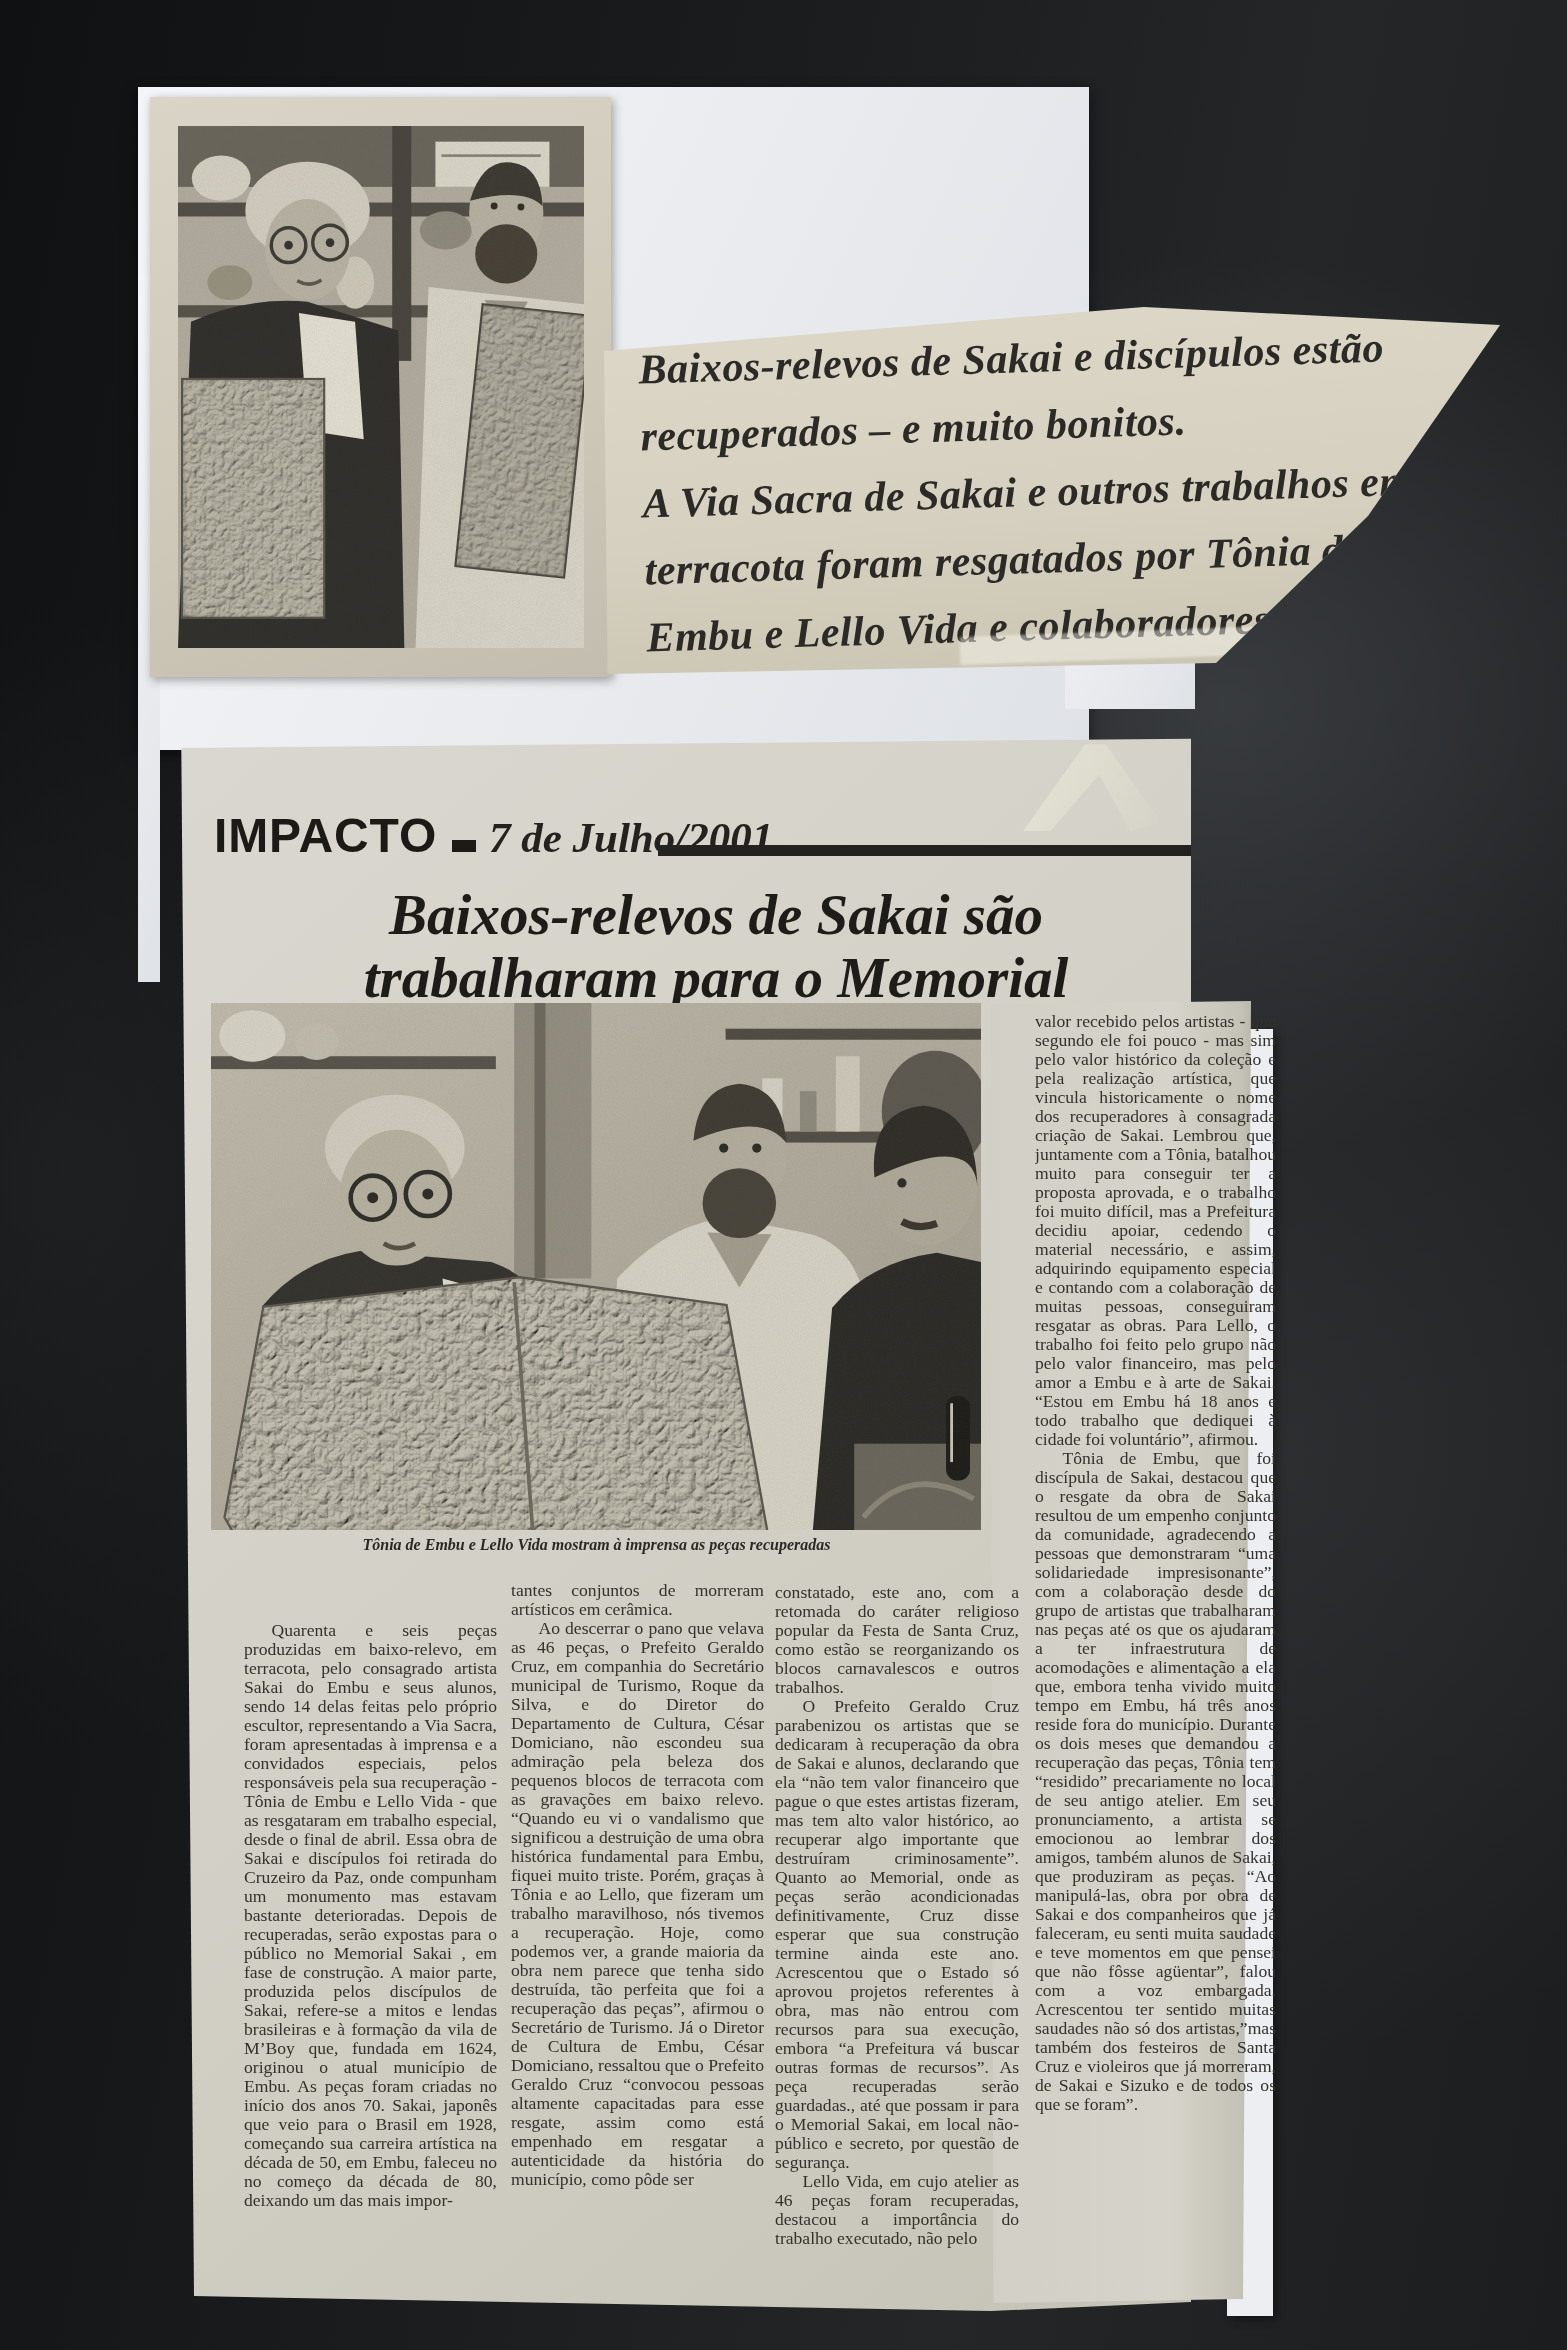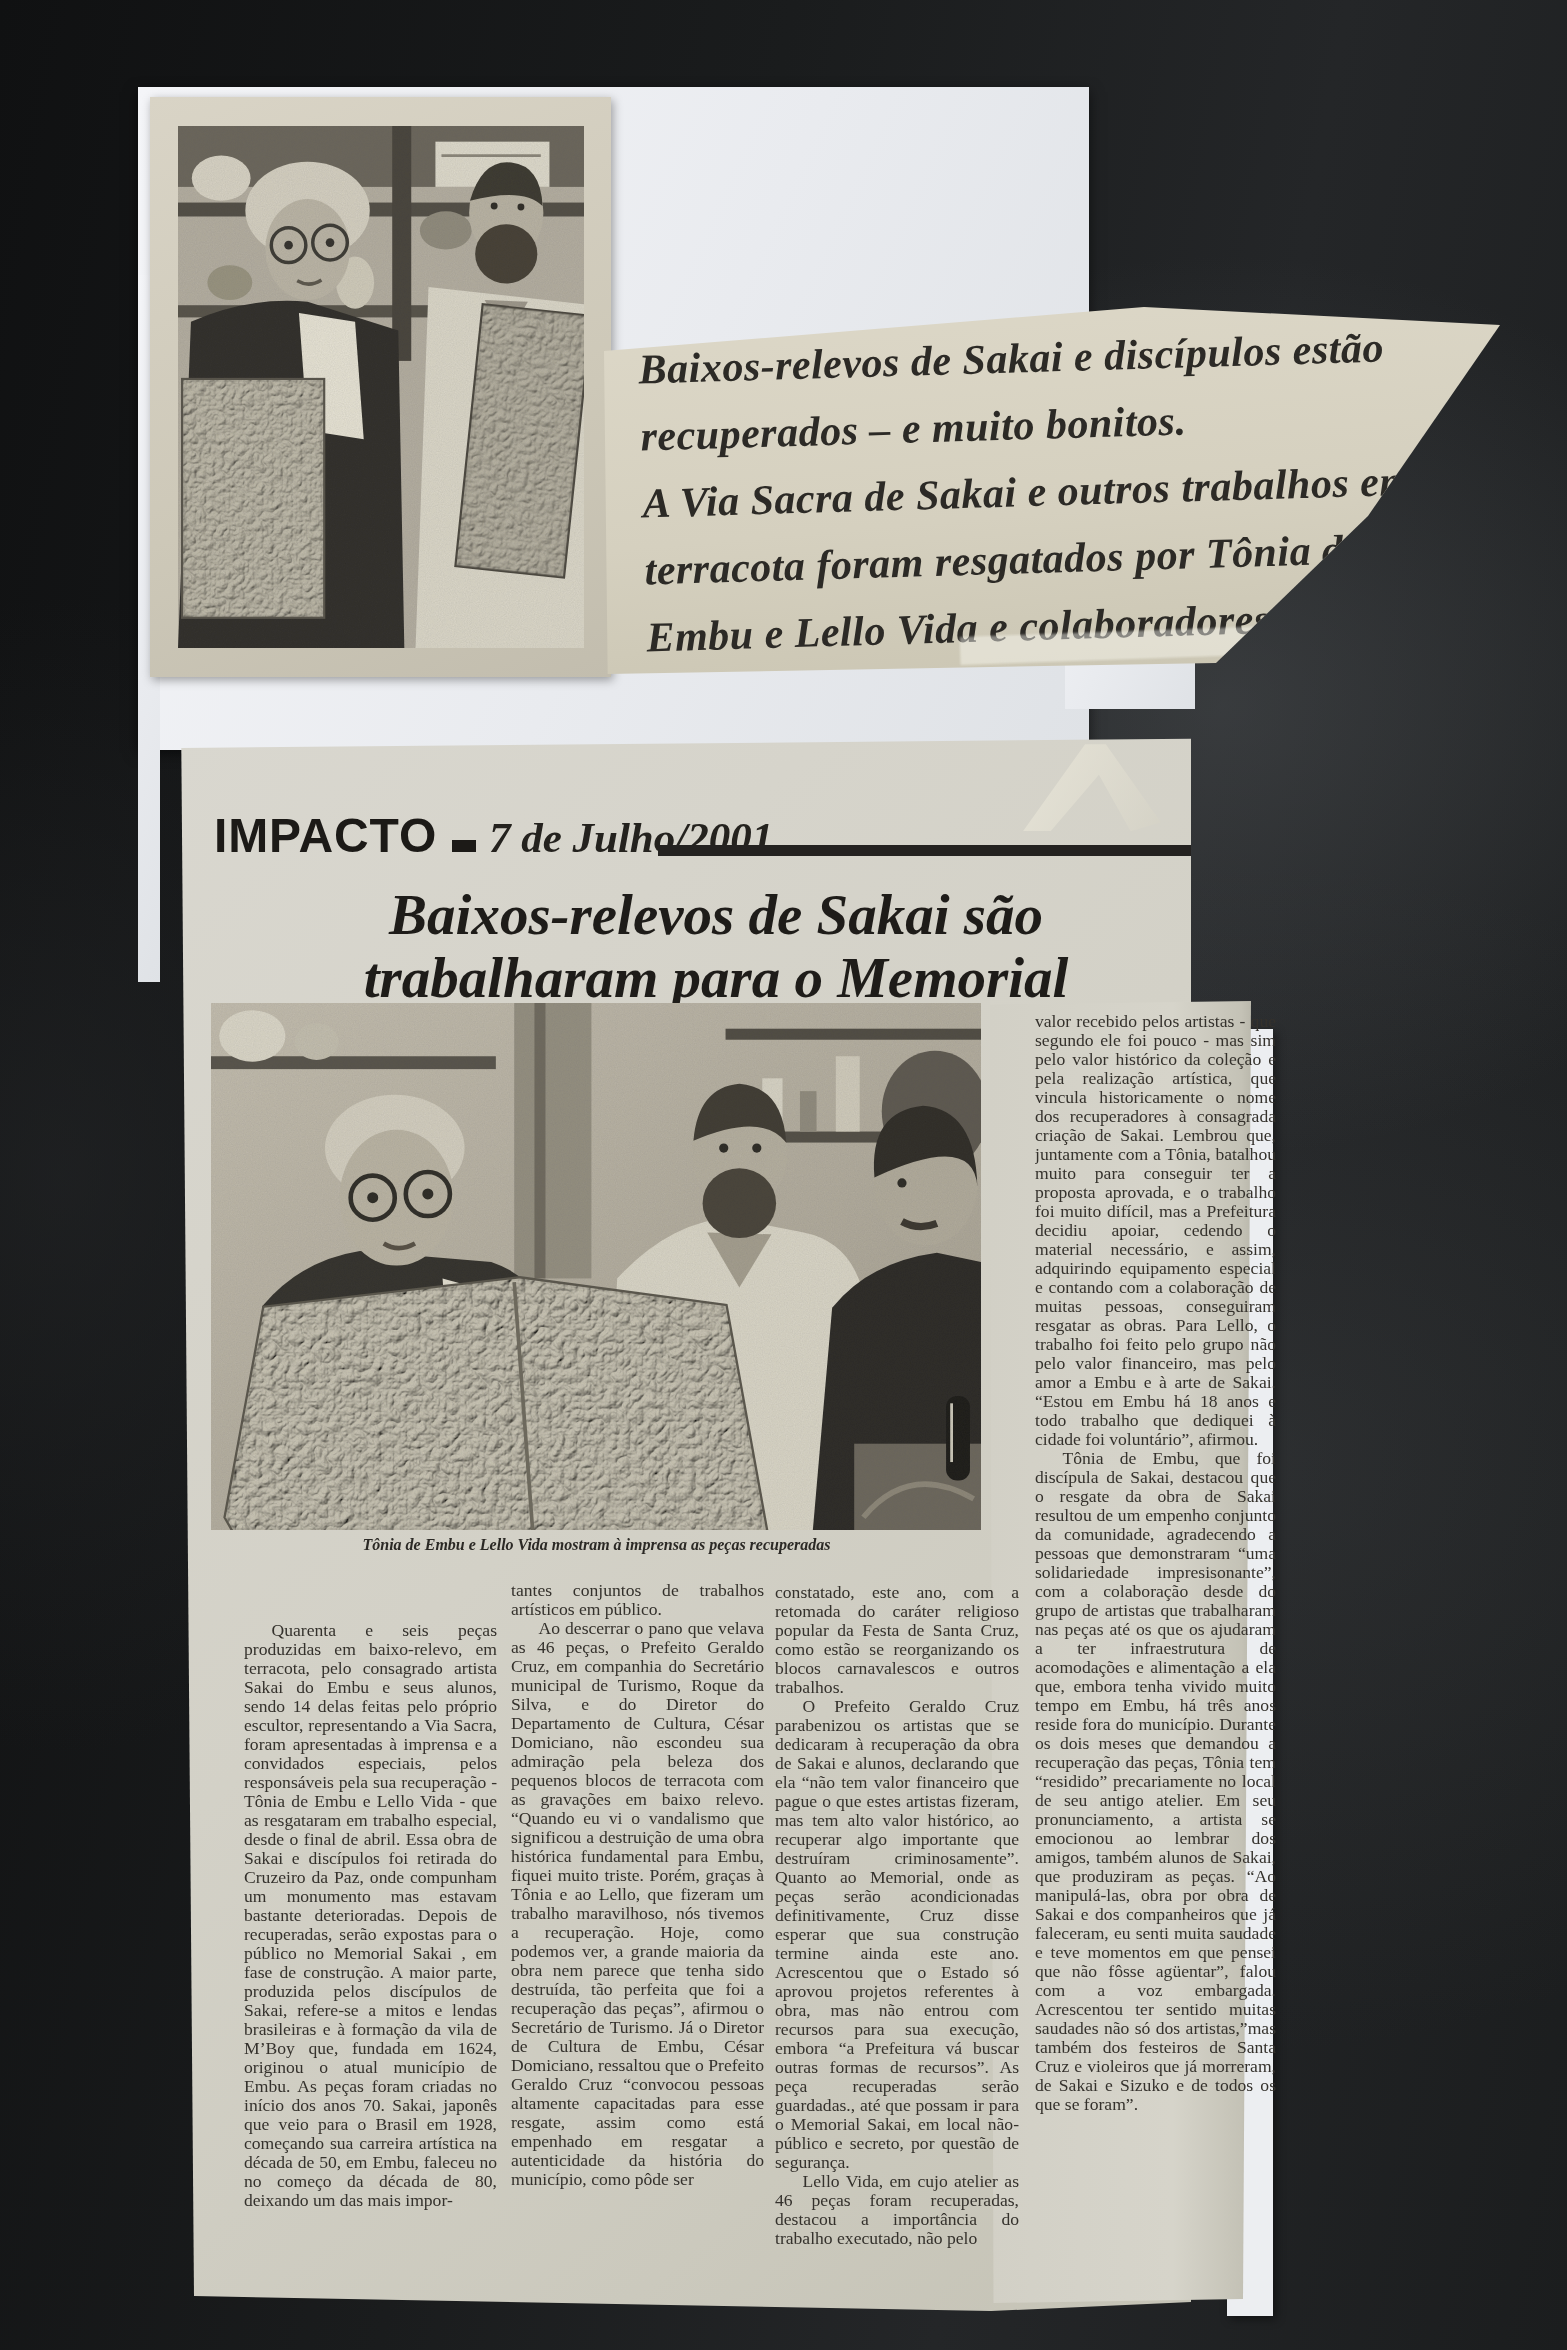--- a/index.html
+++ b/index.html
@@ -236,21 +236,21 @@
 
     <div id="caption">Tônia de  Embu e Lello Vida mostram à imprensa as peças recuperadas</div>
   </div>
 
   <div id="colstrip" class="piece"></div>
 
   <div class="col" id="col-0">
       <p class="ind">Quarenta e seis peças produzidas em baixo-relevo, em terracota, pelo consagrado artista Sakai do Embu e seus alunos, sendo 14 delas feitas pelo próprio escultor, representando a Via Sacra, foram apresentadas à imprensa e a convidados especiais, pelos responsáveis pela sua recuperação - Tônia de Embu e Lello Vida - que as resgataram em trabalho especial, desde o final de abril. Essa obra de Sakai e discípulos foi retirada do Cruzeiro da Paz, onde compunham um monumento mas estavam bastante deterioradas. Depois de recuperadas, serão expostas para o público no Memorial Sakai , em fase de construção. A maior parte, produzida pelos discípulos de Sakai, refere-se a mitos e lendas brasileiras e à formação da vila de M’Boy que, fundada em 1624, originou o atual município de Embu. As peças foram criadas no início dos anos 70. Sakai, japonês que veio para o Brasil em 1928, começando sua carreira artística na década de 50, em Embu, faleceu no no começo da década de 80, deixando um das mais impor-</p>
     </div>
   <div class="col" id="col-1">
-      <p>tantes conjuntos de trabalhos artísticos em público.</p>
+      <p>tantes conjuntos de morreram artísticos em cerâmica.</p>
       <p class="ind">Ao descerrar o pano que velava as 46 peças, o Prefeito Geraldo Cruz, em companhia do Secretário municipal de Turismo, Roque da Silva, e do Diretor do Departamento de Cultura, César Domiciano, não escondeu sua admiração pela beleza dos pequenos blocos de terracota com as gravações em baixo relevo. “Quando eu vi o vandalismo que significou a destruição de uma obra histórica fundamental para Embu, fiquei muito triste. Porém, graças à Tônia e ao Lello, que fizeram um trabalho maravilhoso, nós tivemos a recuperação. Hoje, como podemos ver, a grande maioria da obra nem parece que tenha sido destruída, tão perfeita que foi a recuperação das peças”, afirmou o Secretário de Turismo. Já o Diretor de Cultura de Embu, César Domiciano, ressaltou que o Prefeito Geraldo Cruz “convocou pessoas altamente capacitadas para esse resgate, assim como está empenhado em resgatar a autenticidade da história do município, como pôde ser</p>
     </div>
   <div class="col" id="col-2">
       <p>constatado, este ano, com a retomada do caráter religioso popular da Festa de Santa Cruz, como estão se reorganizando os blocos carnavalescos e outros trabalhos.</p>
       <p class="ind">O Prefeito Geraldo Cruz parabenizou os artistas que se dedicaram à recuperação da obra de Sakai e alunos, declarando que ela “não tem valor financeiro que pague o que estes artistas fizeram, mas tem alto valor histórico, ao recuperar algo importante que destruíram criminosamente”. Quanto ao Memorial, onde as peças serão acondicionadas definitivamente, Cruz disse esperar que sua construção termine ainda este ano. Acrescentou que o Estado só aprovou projetos referentes à obra, mas não entrou com recursos para sua execução, embora “a Prefeitura vá buscar outras formas de recursos”. As peça recuperadas serão guardadas., até que possam ir para o Memorial Sakai, em local não-público e secreto, por questão de segurança.</p>
       <p class="ind">Lello Vida, em cujo atelier as 46 peças foram recuperadas, destacou a importância do trabalho executado, não pelo</p>
     </div>
   <div class="col" id="col-3">
       <p>valor recebido pelos artistas - que segundo ele foi pouco - mas sim pelo valor histórico da coleção e pela realização artística, que vincula historicamente o nome dos recuperadores à consagrada criação de Sakai. Lembrou que, juntamente com a Tônia, batalhou muito para conseguir ter a proposta aprovada, e o trabalho foi muito difícil, mas a Prefeitura decidiu apoiar, cedendo o material necessário, e assim, adquirindo equipamento especial e contando com a colaboração de muitas pessoas, conseguiram resgatar as obras. Para Lello, o trabalho foi feito pelo grupo não pelo valor financeiro, mas pelo amor a Embu e à arte de Sakai. “Estou em Embu há 18 anos e todo trabalho que dediquei à cidade foi voluntário”, afirmou.</p>
       <p class="ind">Tônia de Embu, que foi discípula de Sakai, destacou que o resgate da obra de Sakai resultou de um empenho conjunto da comunidade, agradecendo a pessoas que demonstraram “uma solidariedade impresisonante”, com a colaboração desde do grupo de artistas que trabalharam nas peças até os que os ajudaram a ter infraestrutura de acomodações e alimentação a ela que, embora tenha vivido muito tempo em Embu, há três anos reside fora do município. Durante os dois meses que demandou a recuperação das peças, Tônia tem “residido” precariamente no local de seu antigo atelier.  Em seu pronunciamento, a artista se emocionou ao lembrar dos amigos, também alunos de Sakai, que produziram as peças. “Ao manipulá-las, obra por obra de Sakai e dos companheiros que já faleceram, eu senti muita saudade e teve momentos em que pensei que não fôsse agüentar”, falou com a voz embargada. Acrescentou ter sentido muitas saudades não só dos artistas,”mas também dos festeiros de Santa Cruz e violeiros que já morreram, de Sakai e Sizuko e de todos os que se foram”.</p>

